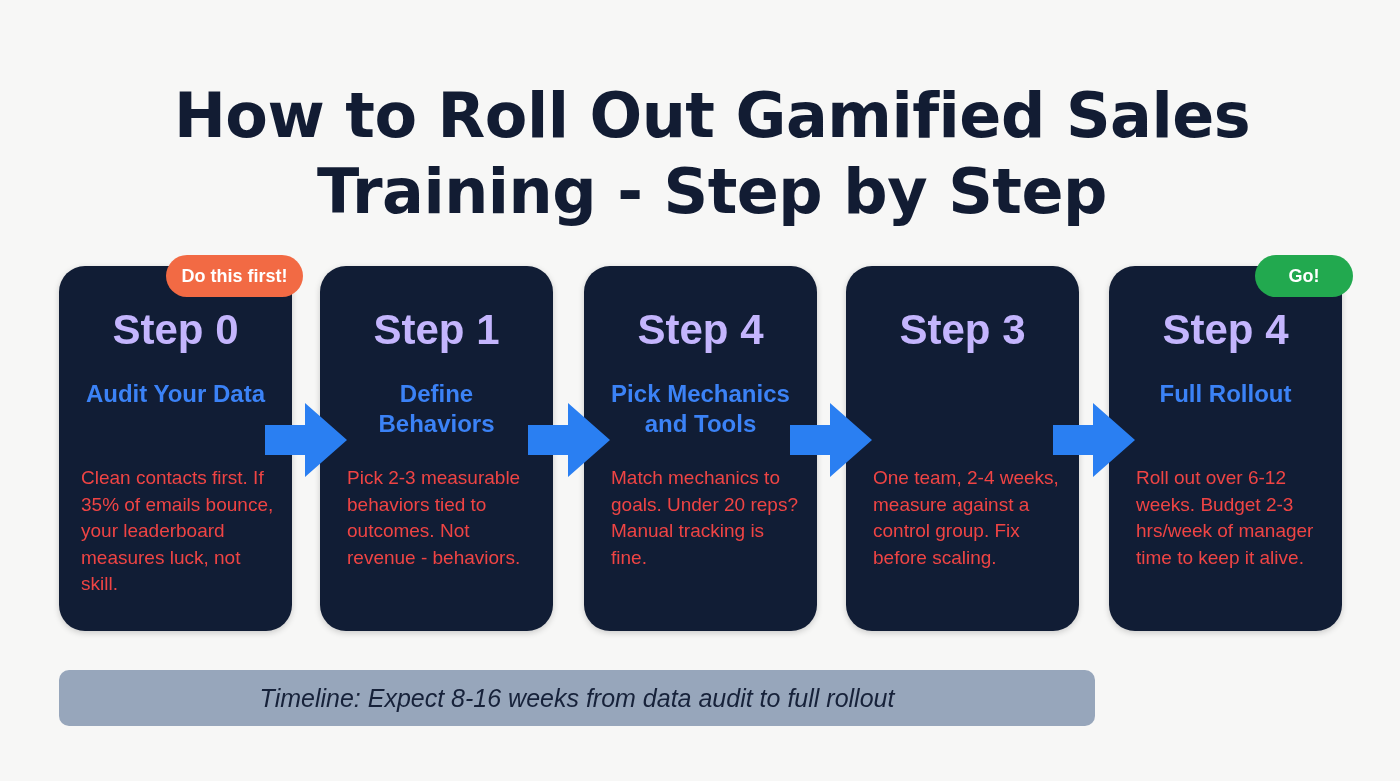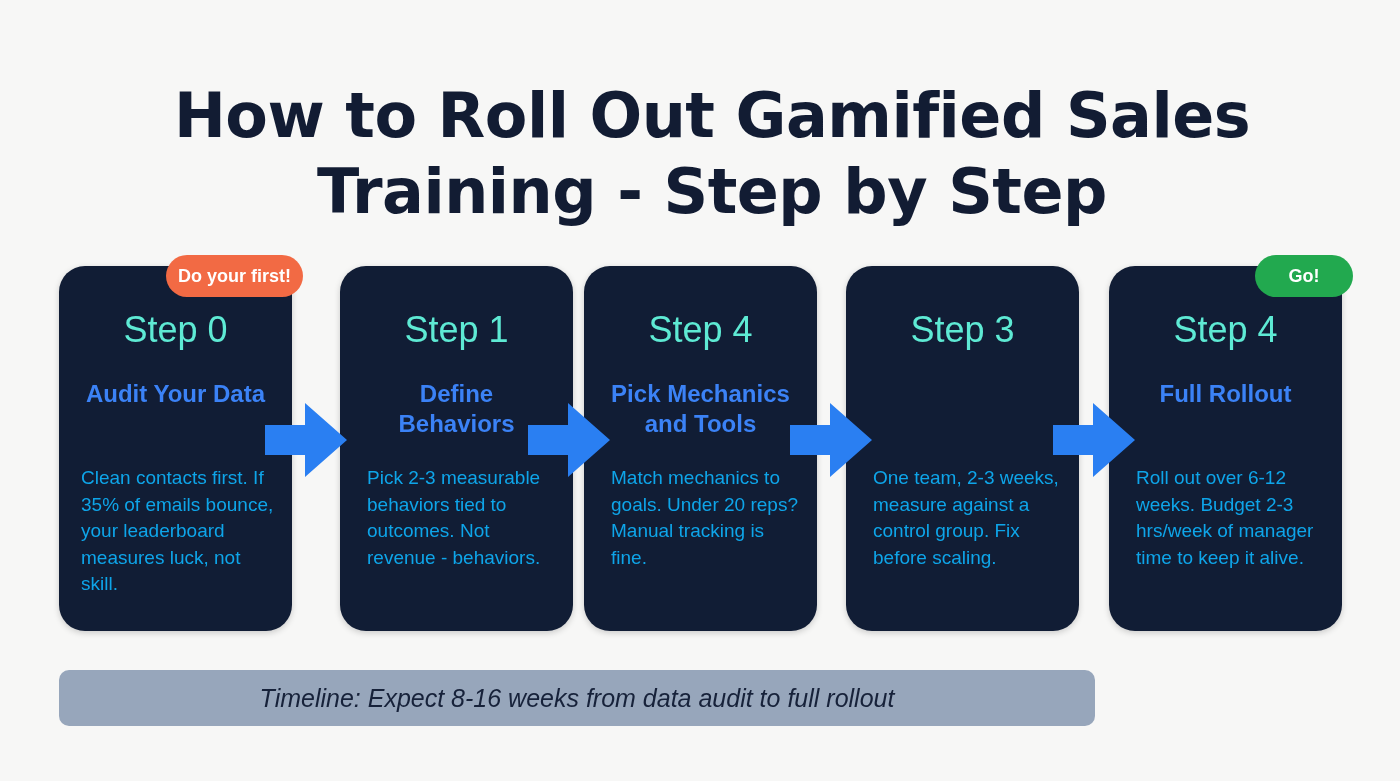--- a/index.html
+++ b/index.html
@@ -16,32 +16,32 @@
     font-weight:bold; font-size:62px; line-height:76px;
     letter-spacing:-0.5px;
   }
   .card {
     position:absolute; top:266px; width:233px; height:365px;
     background:#111d35; border-radius:26px;
     box-shadow:0 2px 6px rgba(0,0,0,0.18);
   }
   .step-title {
     position:absolute; top:40px; left:0; width:100%;
-    text-align:center; color:#5eead4;
-    font-weight:normal; font-size:36px; line-height:48px;
+    text-align:center; color:#c4b5fd;
+    font-weight:bold; font-size:42px; line-height:48px;
     font-family:"Liberation Sans", sans-serif;
   }
   .step-sub {
     position:absolute; top:113px; left:10px; right:10px;
     text-align:center; color:#3b82f6;
     font-weight:bold; font-size:24px; line-height:30px;
   }
   .step-desc {
     position:absolute; top:199px; left:22px; right:12px;
-    color:#0ea5e9; font-size:19px; line-height:26.5px;
+    color:#ef4444; font-size:19px; line-height:26.5px;
   }
   .badge {
     position:absolute; top:255px; height:42px; border-radius:21px;
     color:#fff; font-weight:bold; font-size:18px; line-height:42px;
     text-align:center; z-index:3;
   }
   .arrow {
     position:absolute; top:403px; width:82px; height:74px; z-index:2;
   }
   .timeline {
@@ -57,37 +57,37 @@
 <div class="title">
   <div>How to Roll Out Gamified Sales</div>
   <div>Training - Step by Step</div>
 </div>
 
 <div class="card" style="left:59px;">
   <div class="step-title">Step 0</div>
   <div class="step-sub">Audit Your Data</div>
   <div class="step-desc">Clean contacts first. If 35% of emails bounce, your leaderboard measures luck, not skill.</div>
 </div>
-<div class="badge" style="left:166px; width:137px; background:#f26a44;">Do your first!</div>
+<div class="badge" style="left:166px; width:137px; background:#f26a44;">Do this first!</div>
 
-<div class="card" style="left:340px;">
+<div class="card" style="left:320px;">
   <div class="step-title">Step 1</div>
   <div class="step-sub" style="left:20px; right:20px;">Define Behaviors</div>
   <div class="step-desc" style="left:27px;">Pick 2-3 measurable behaviors tied to outcomes. Not revenue - behaviors.</div>
 </div>
 
 <div class="card" style="left:584px;">
   <div class="step-title">Step 4</div>
   <div class="step-sub" style="left:4px; right:4px;">Pick Mechanics and Tools</div>
   <div class="step-desc" style="left:27px;">Match mechanics to goals. Under 20 reps? Manual tracking is fine.</div>
 </div>
 
 <div class="card" style="left:846px;">
   <div class="step-title">Step 3</div>
-  <div class="step-desc" style="left:27px;">One team, 2-3 weeks, measure against a control group. Fix before scaling.</div>
+  <div class="step-desc" style="left:27px;">One team, 2-4 weeks, measure against a control group. Fix before scaling.</div>
 </div>
 
 <div class="card" style="left:1109px;">
   <div class="step-title">Step 4</div>
   <div class="step-sub">Full Rollout</div>
   <div class="step-desc" style="left:27px;">Roll out over 6-12 weeks. Budget 2-3 hrs/week of manager time to keep it alive.</div>
 </div>
 <div class="badge" style="left:1255px; width:98px; background:#22a94f;">Go!</div>
 
 <svg class="arrow" style="left:265px;" viewBox="0 0 82 74">

